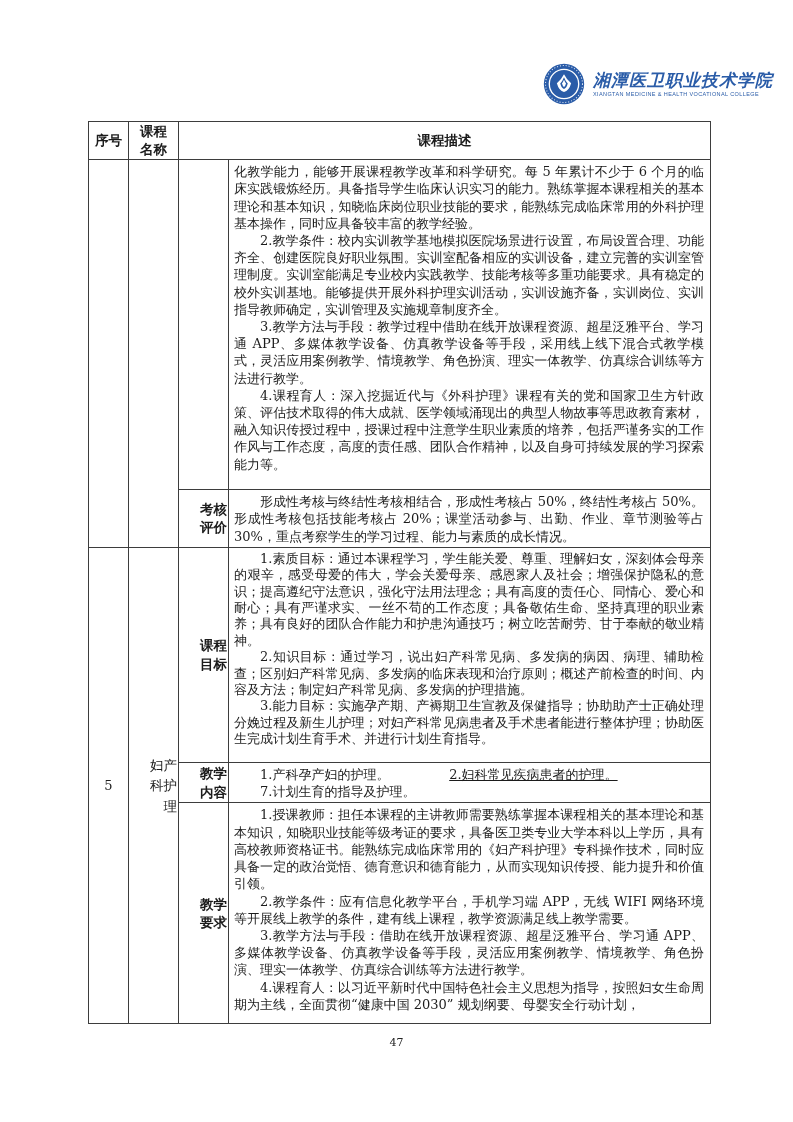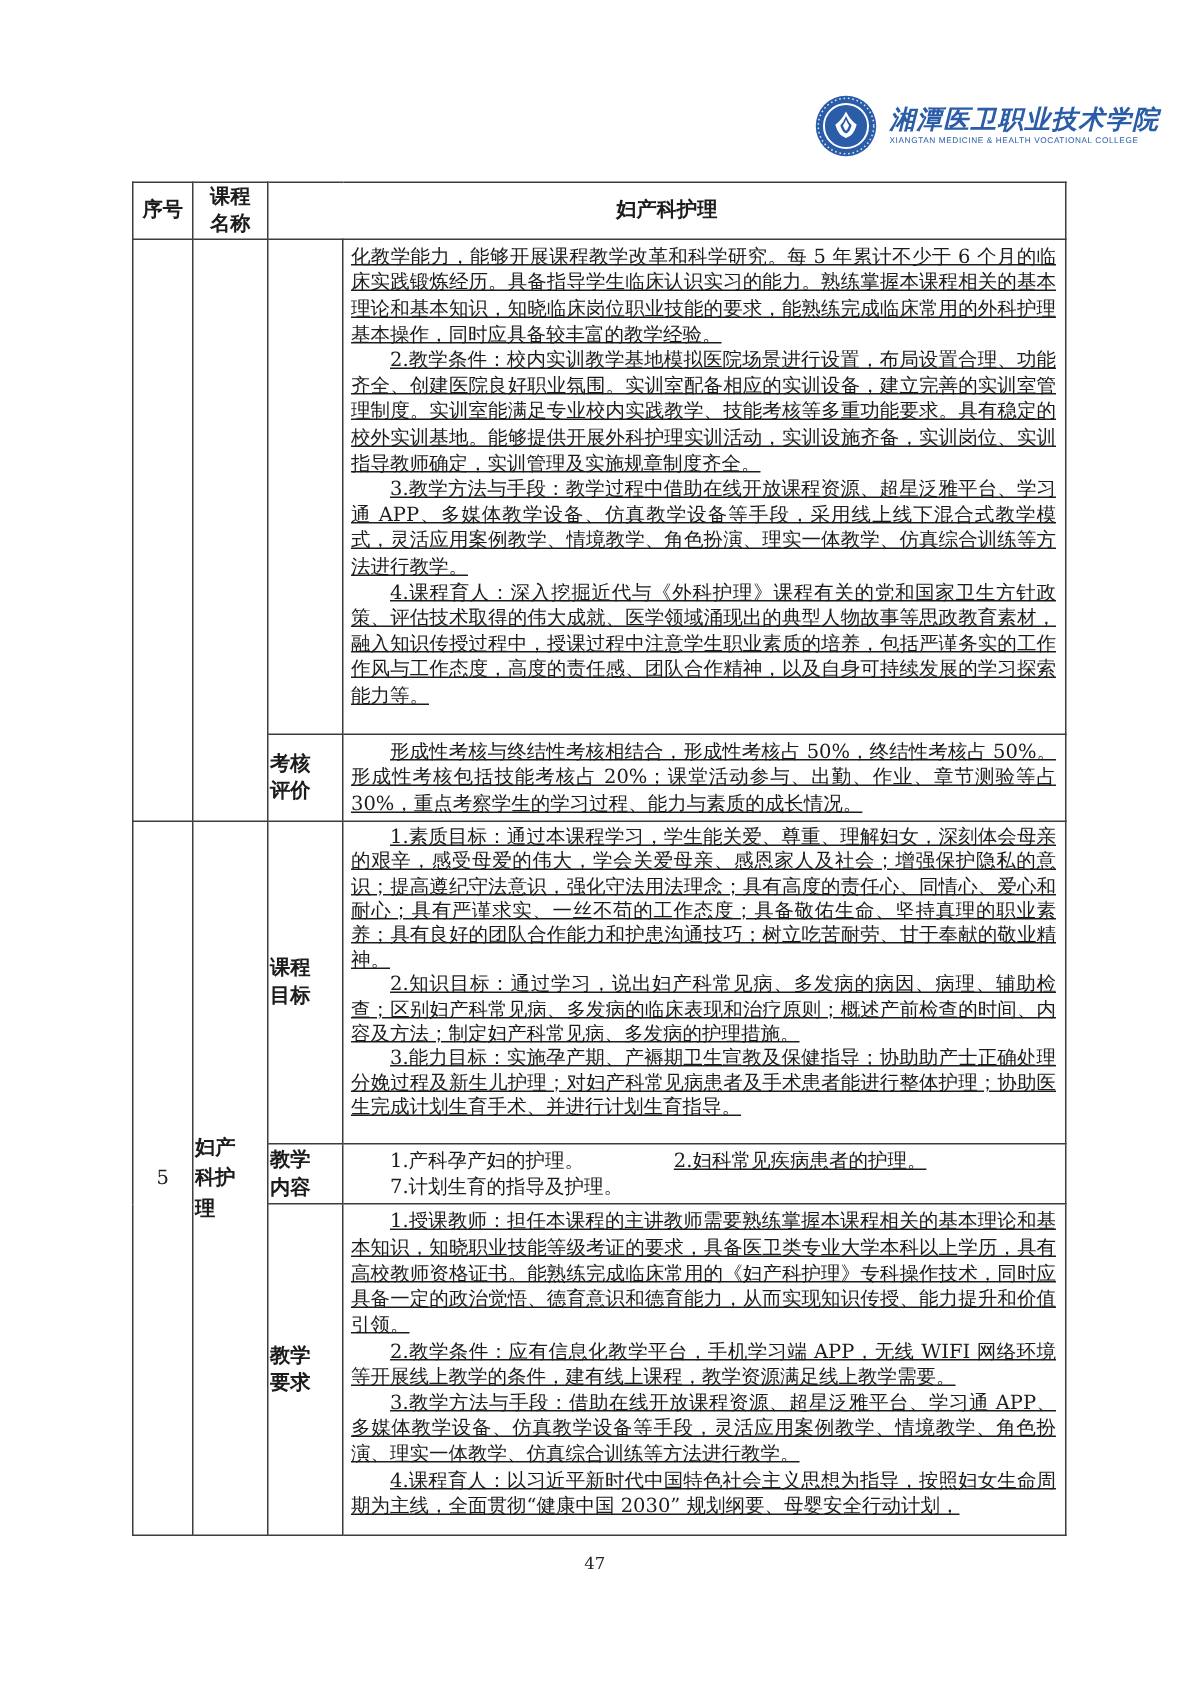--- a/index.html
+++ b/index.html
@@ -37,41 +37,41 @@
     border:1.5px solid #3d3d3d;
     overflow:hidden;
     box-sizing:border-box;
   }
   td.hdr{
     text-align:center;vertical-align:middle;
     font-weight:bold;font-size:13.5px;line-height:1.3;
     white-space:pre-line;
   }
   td.lbl{
-    text-align:left;vertical-align:middle;
+    text-align:right;vertical-align:middle;
     font-weight:bold;font-size:13.5px;line-height:1.4;
     white-space:pre-line;
   }
   td.seq{
     text-align:center;vertical-align:middle;font-size:13px;
   }
   td.cname{
-    text-align:left;vertical-align:middle;
-    font-weight:bold;font-size:13.5px;line-height:1.5;
+    text-align:right;vertical-align:middle;
+    font-weight:normal;font-size:13.5px;line-height:1.5;
     white-space:pre-line;
     margin-top:28px;
   }
   td.content{
     vertical-align:top;
     padding:3px 6px 2px 5px;
     font-size:13px;line-height:17.2px;
     text-align:justify;
   }
   td.content.tight{line-height:16.4px;}
-  td.content p{margin:0;text-indent:2em;text-decoration:underline;}
+  td.content p{margin:0;text-indent:2em;}
   td.content p.noindent{text-indent:0;}
   .tc-line{text-indent:2em;}
   .tc-gap{margin-left:4.6em;text-decoration:underline;}
 
   
   .page-num{
     position:absolute;top:1036px;left:0;width:793px;
     text-align:center;font-size:11px;color:#222;
   }
 </style>
@@ -99,21 +99,21 @@
       <col style="width:50px">
       <col style="width:50px">
       <col style="width:482px">
   </colgroup>
 
   <tbody>
       <tr style="height:37px">
     <td class="hdr">序号</td>
     <td class="hdr">课程
 名称</td>
-    <td class="hdr" colspan="2">妇产科护理</td>
+    <td class="hdr" colspan="2">课程描述</td>
   </tr>
 
   <tr style="height:330px">
     <td class="seq" rowspan="2"></td>
     <td class="cname" rowspan="2"></td>
     <td class="lbl"></td>
     <td class="content">
       <p class="noindent">化教学能力，能够开展课程教学改革和科学研究。每 5 年累计不少于 6 个月的临床实践锻炼经历。具备指导学生临床认识实习的能力。熟练掌握本课程相关的基本理论和基本知识，知晓临床岗位职业技能的要求，能熟练完成临床常用的外科护理基本操作，同时应具备较丰富的教学经验。</p>
       <p>2.教学条件：校内实训教学基地模拟医院场景进行设置，布局设置合理、功能齐全、创建医院良好职业氛围。实训室配备相应的实训设备，建立完善的实训室管理制度。实训室能满足专业校内实践教学、技能考核等多重功能要求。具有稳定的校外实训基地。能够提供开展外科护理实训活动，实训设施齐备，实训岗位、实训指导教师确定，实训管理及实施规章制度齐全。</p>
       <p>3.教学方法与手段：教学过程中借助在线开放课程资源、超星泛雅平台、学习通 APP、多媒体教学设备、仿真教学设备等手段，采用线上线下混合式教学模式，灵活应用案例教学、情境教学、角色扮演、理实一体教学、仿真综合训练等方法进行教学。</p>

